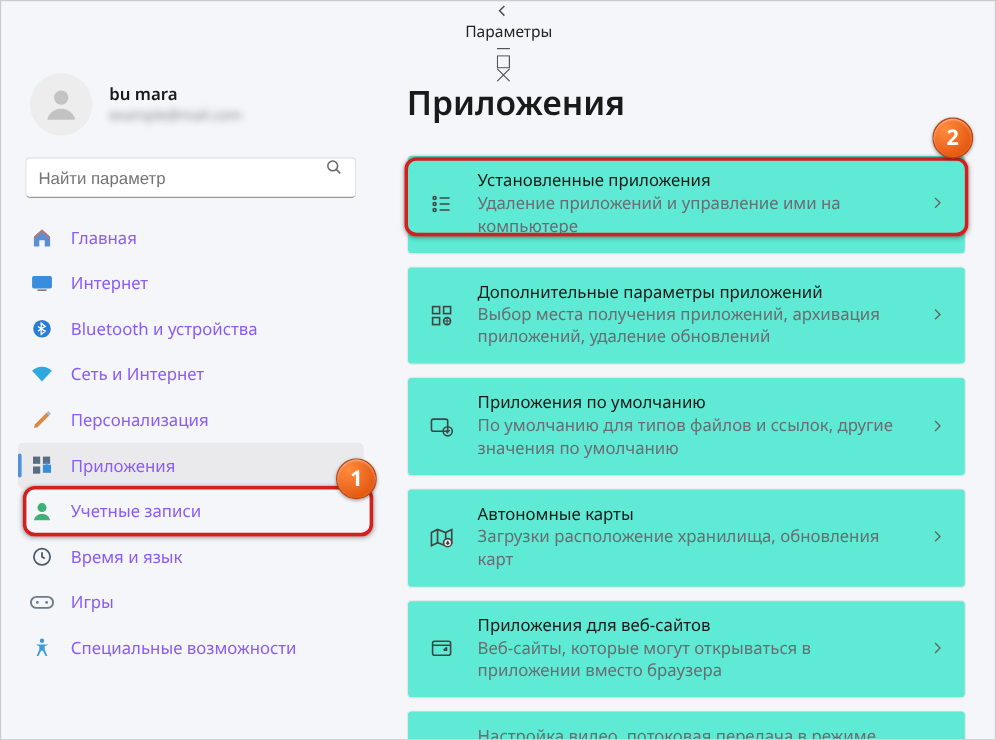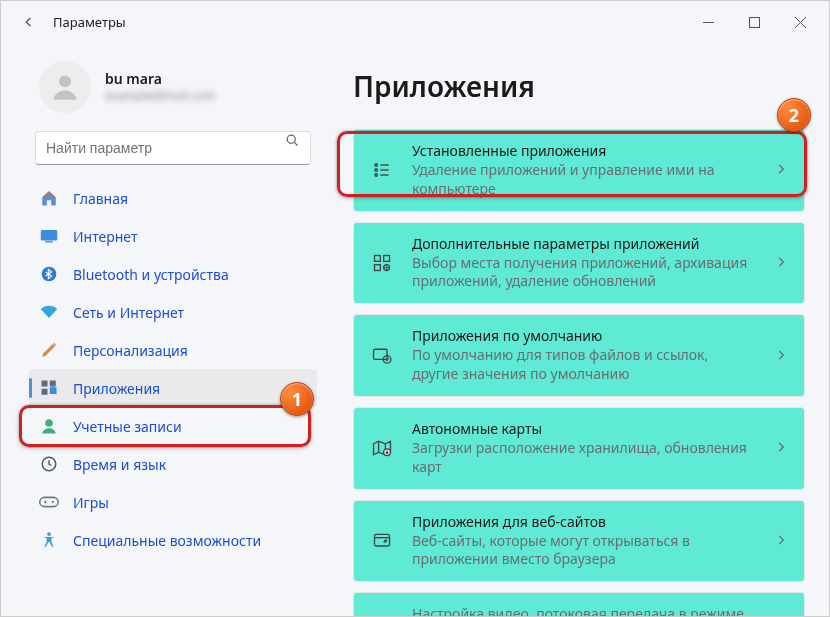--- a/index.html
+++ b/index.html
@@ -13,38 +13,39 @@
     border: 1px solid #ccc;
     position: relative;
   }
 
   
   .titlebar {
     display: flex;
     align-items: center;
     height: 42px;
     padding: 0 6px 0 14px;
+    flex-direction: column;
   }
   .back-arrow {
     width: 28px; height: 28px;
     display: flex; align-items: center; justify-content: center;
     color: #555; font-size: 18px;
     cursor: pointer;
   }
   .title { font-size: 13px; padding-left: 10px; color: #222; }
   .title-spacer { flex: 1; }
   .win-btn {
     width: 46px; height: 38px;
     display: flex; align-items: center; justify-content: center;
     color: #555; cursor: pointer;
   }
   .win-btn svg { width: 11px; height: 11px; }
 
   
-  .content { display: flex; height: calc(100% - 42px); padding-left: 14px; }
+  .content { display: flex; height: calc(100% - 42px); }
   .sidebar { width: 310px; padding: 8px 8px 0 14px; overflow: hidden; }
   .main { flex: 1; padding: 24px 24px 0 28px; overflow: hidden; }
 
   
   .profile { display: flex; align-items: center; padding: 10px 10px 18px 10px; gap: 14px; }
   .avatar {
     width: 52px; height: 52px; border-radius: 50%;
     background: #ededed;
     display: flex; align-items: center; justify-content: center;
   }
@@ -70,21 +71,21 @@
   .search .sicon { color: #666; font-size: 15px; }
 
   
   .nav { list-style: none; }
   .nav li {
     display: flex; align-items: center;
     height: 38px; padding: 0 10px;
     border-radius: 4px;
     cursor: pointer;
     font-size: 14px;
-    color: #1d4ed8;
+    color: #8b5cf6;
     gap: 14px;
     position: relative;
   }
   .nav li.active { background: #eaeaec; }
   .nav li.active::before {
     content: ""; position: absolute; left: 0; top: 9px; bottom: 9px;
     width: 3px; border-radius: 2px; background: #508fd9;
   }
   .nav .nicon {
     width: 20px; height: 20px;

